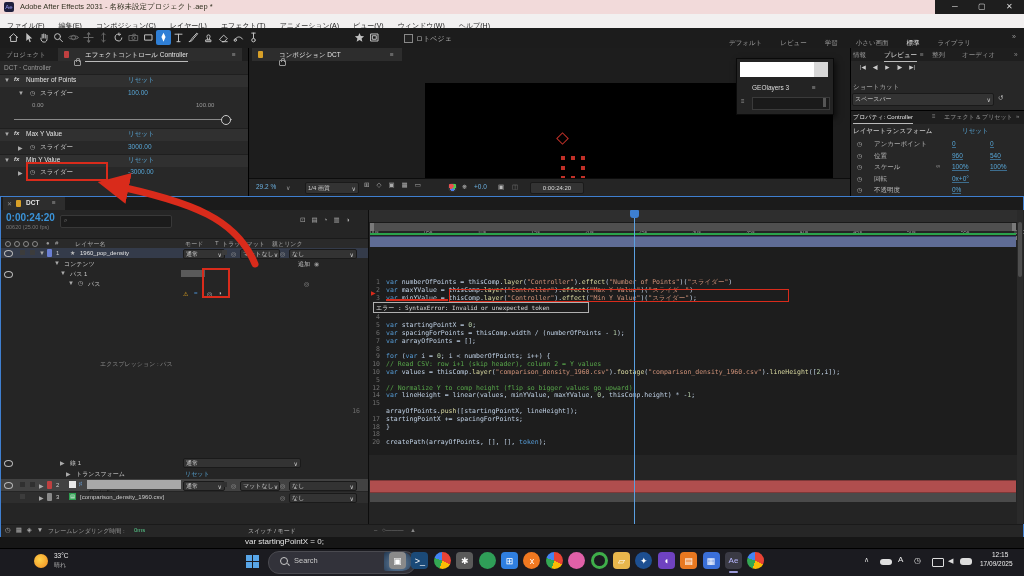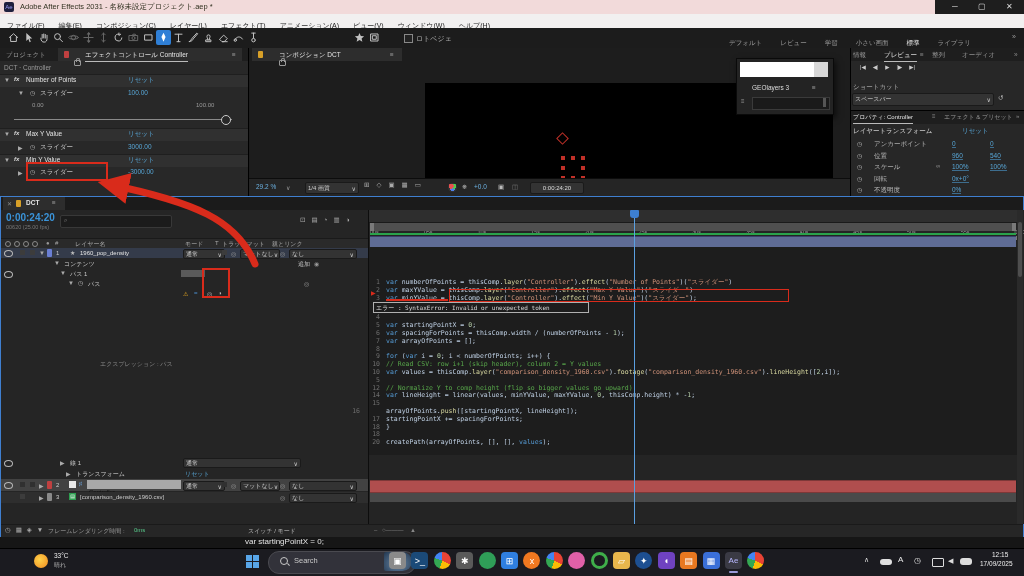--- a/index.html
+++ b/index.html
@@ -509,21 +509,21 @@
       <div class="codeline" style="left: 386px; top: 400.2px;"></div>
       <div class="gut codeline" style="left: 348px; top: 408px;">16</div>
       <div class="codeline" style="left: 386px; top: 408px;">  arrayOfPoints.<span class="fn">push</span>([startingPointX, lineHeight]);</div>
       <div class="gut codeline" style="left: 368px; top: 415.8px;">17</div>
       <div class="codeline" style="left: 386px; top: 415.8px;">  startingPointX += spacingForPoints;</div>
       <div class="gut codeline" style="left: 368px; top: 423.6px;">18</div>
       <div class="codeline" style="left: 386px; top: 423.6px;">}</div>
       <div class="gut codeline" style="left: 368px; top: 431.4px;">18</div>
       <div class="codeline" style="left: 386px; top: 431.4px;"></div>
       <div class="gut codeline" style="left: 368px; top: 439.2px;">20</div>
-      <div class="codeline" style="left: 386px; top: 439.2px;">createPath(arrayOfPoints, [], [], <span class="kw">values</span>);</div>
+      <div class="codeline" style="left: 386px; top: 439.2px;">createPath(arrayOfPoints, [], [], <span class="kw">token</span>);</div>
       <div style="position: absolute; left: 373px; top: 302px; width: 212px; height: 9px; border: 1px solid rgb(176, 176, 176); background: rgb(29, 29, 29); color: rgb(216, 216, 216); font-size: 6px; line-height: 9px; padding-left: 2px; font-family: &quot;DejaVu Sans Mono&quot;, monospace; white-space: nowrap; overflow: hidden;">エラー : SyntaxError: Invalid or unexpected token</div>
     </div>
 
   
   <div class="ab" style="left:370px;top:480px;width:646px;height:11px;background:#b04e4e;border-top:1px solid #7e3838;border-bottom:1px solid #7e3838;"></div>
   <div class="ab" style="left:370px;top:493px;width:646px;height:9px;background:#4a4a4a;"></div>
 
   
   <div class="ab" style="left:634px;top:210px;width:1px;height:314px;background:#5a9fe0;"></div>
   <div class="ab" style="left:630px;top:210px;width:9px;height:8px;background:#3d7fd0;border-radius:1px 1px 3px 3px;"></div>

